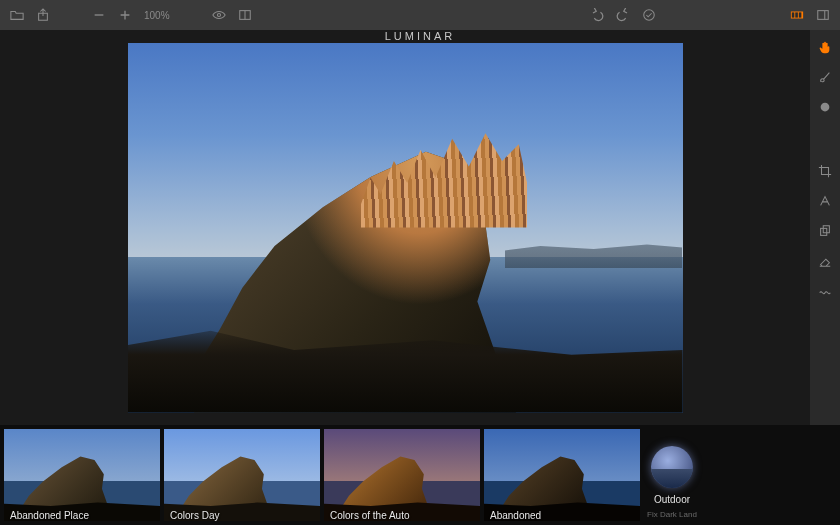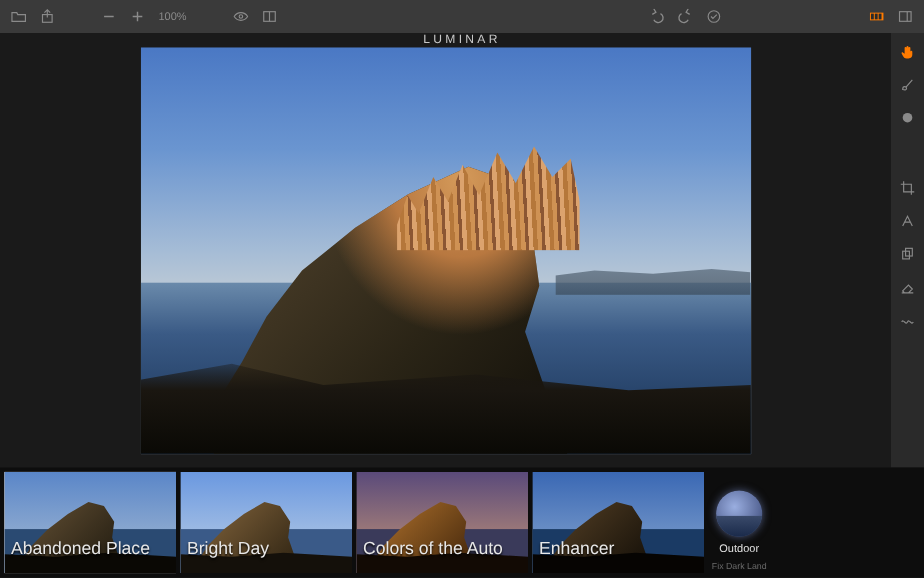--- a/index.html
+++ b/index.html
@@ -144,22 +144,22 @@
   }
   .preset {
     width: 156px; height: 92px;
     position: relative;
     overflow: hidden;
     flex-shrink: 0;
     cursor: pointer;
   }
   .preset .thumb { position:absolute; inset:0; }
   .preset .lbl {
-    position:absolute; left:6px; bottom:12px;
-    color:#e8e8e8; font-size:16px;
+    position:absolute; left:6px; bottom:0;
+    color:#e8e8e8; font-size:10px;
     text-shadow: 0 1px 2px #000;
   }
   .preset.selected { outline: 1px solid #fff; outline-offset:-1px; }
 
   .preset .t-sky { position:absolute; inset:0; }
   .preset .t-sea { position:absolute; left:0; right:0; top:56%; bottom:0; }
   .preset .t-cliff { position:absolute; left:10%; top:22%; width:60%; height:78%;
     clip-path: polygon(0% 100%, 0% 85%, 10% 65%, 25% 45%, 45% 25%, 65% 10%, 80% 15%, 90% 35%, 88% 55%, 100% 100%); }
   .preset .t-fore { position:absolute; left:0; bottom:0; width:100%; height:25%;
     clip-path: polygon(0 25%, 30% 35%, 60% 20%, 100% 35%, 100% 100%, 0 100%); }
@@ -345,38 +345,38 @@
       </div>
     <span class="lbl">Abandoned Place</span>
   </div>
   <div class="preset p2">
     <div class="thumb">
         <div class="t-sky"></div>
         <div class="t-sea"></div>
         <div class="t-cliff"></div>
         <div class="t-fore"></div>
       </div>
-    <span class="lbl">Bright Day</span>
+    <span class="lbl">Colors Day</span>
   </div>
   <div class="preset p3">
     <div class="thumb">
         <div class="t-sky"></div>
         <div class="t-sea"></div>
         <div class="t-cliff"></div>
         <div class="t-fore"></div>
       </div>
     <span class="lbl">Colors of the Auto</span>
   </div>
   <div class="preset p4">
     <div class="thumb">
         <div class="t-sky"></div>
         <div class="t-sea"></div>
         <div class="t-cliff"></div>
         <div class="t-fore"></div>
       </div>
-    <span class="lbl">Enhancer</span>
+    <span class="lbl">Abandoned</span>
   </div>
   <div class="category-btn">
     <div class="circ"></div>
     <span class="cat-lbl">Outdoor</span>
     <span class="cat-sub">Fix Dark Land</span>
   </div>
 </div>
 
 </body></html>

